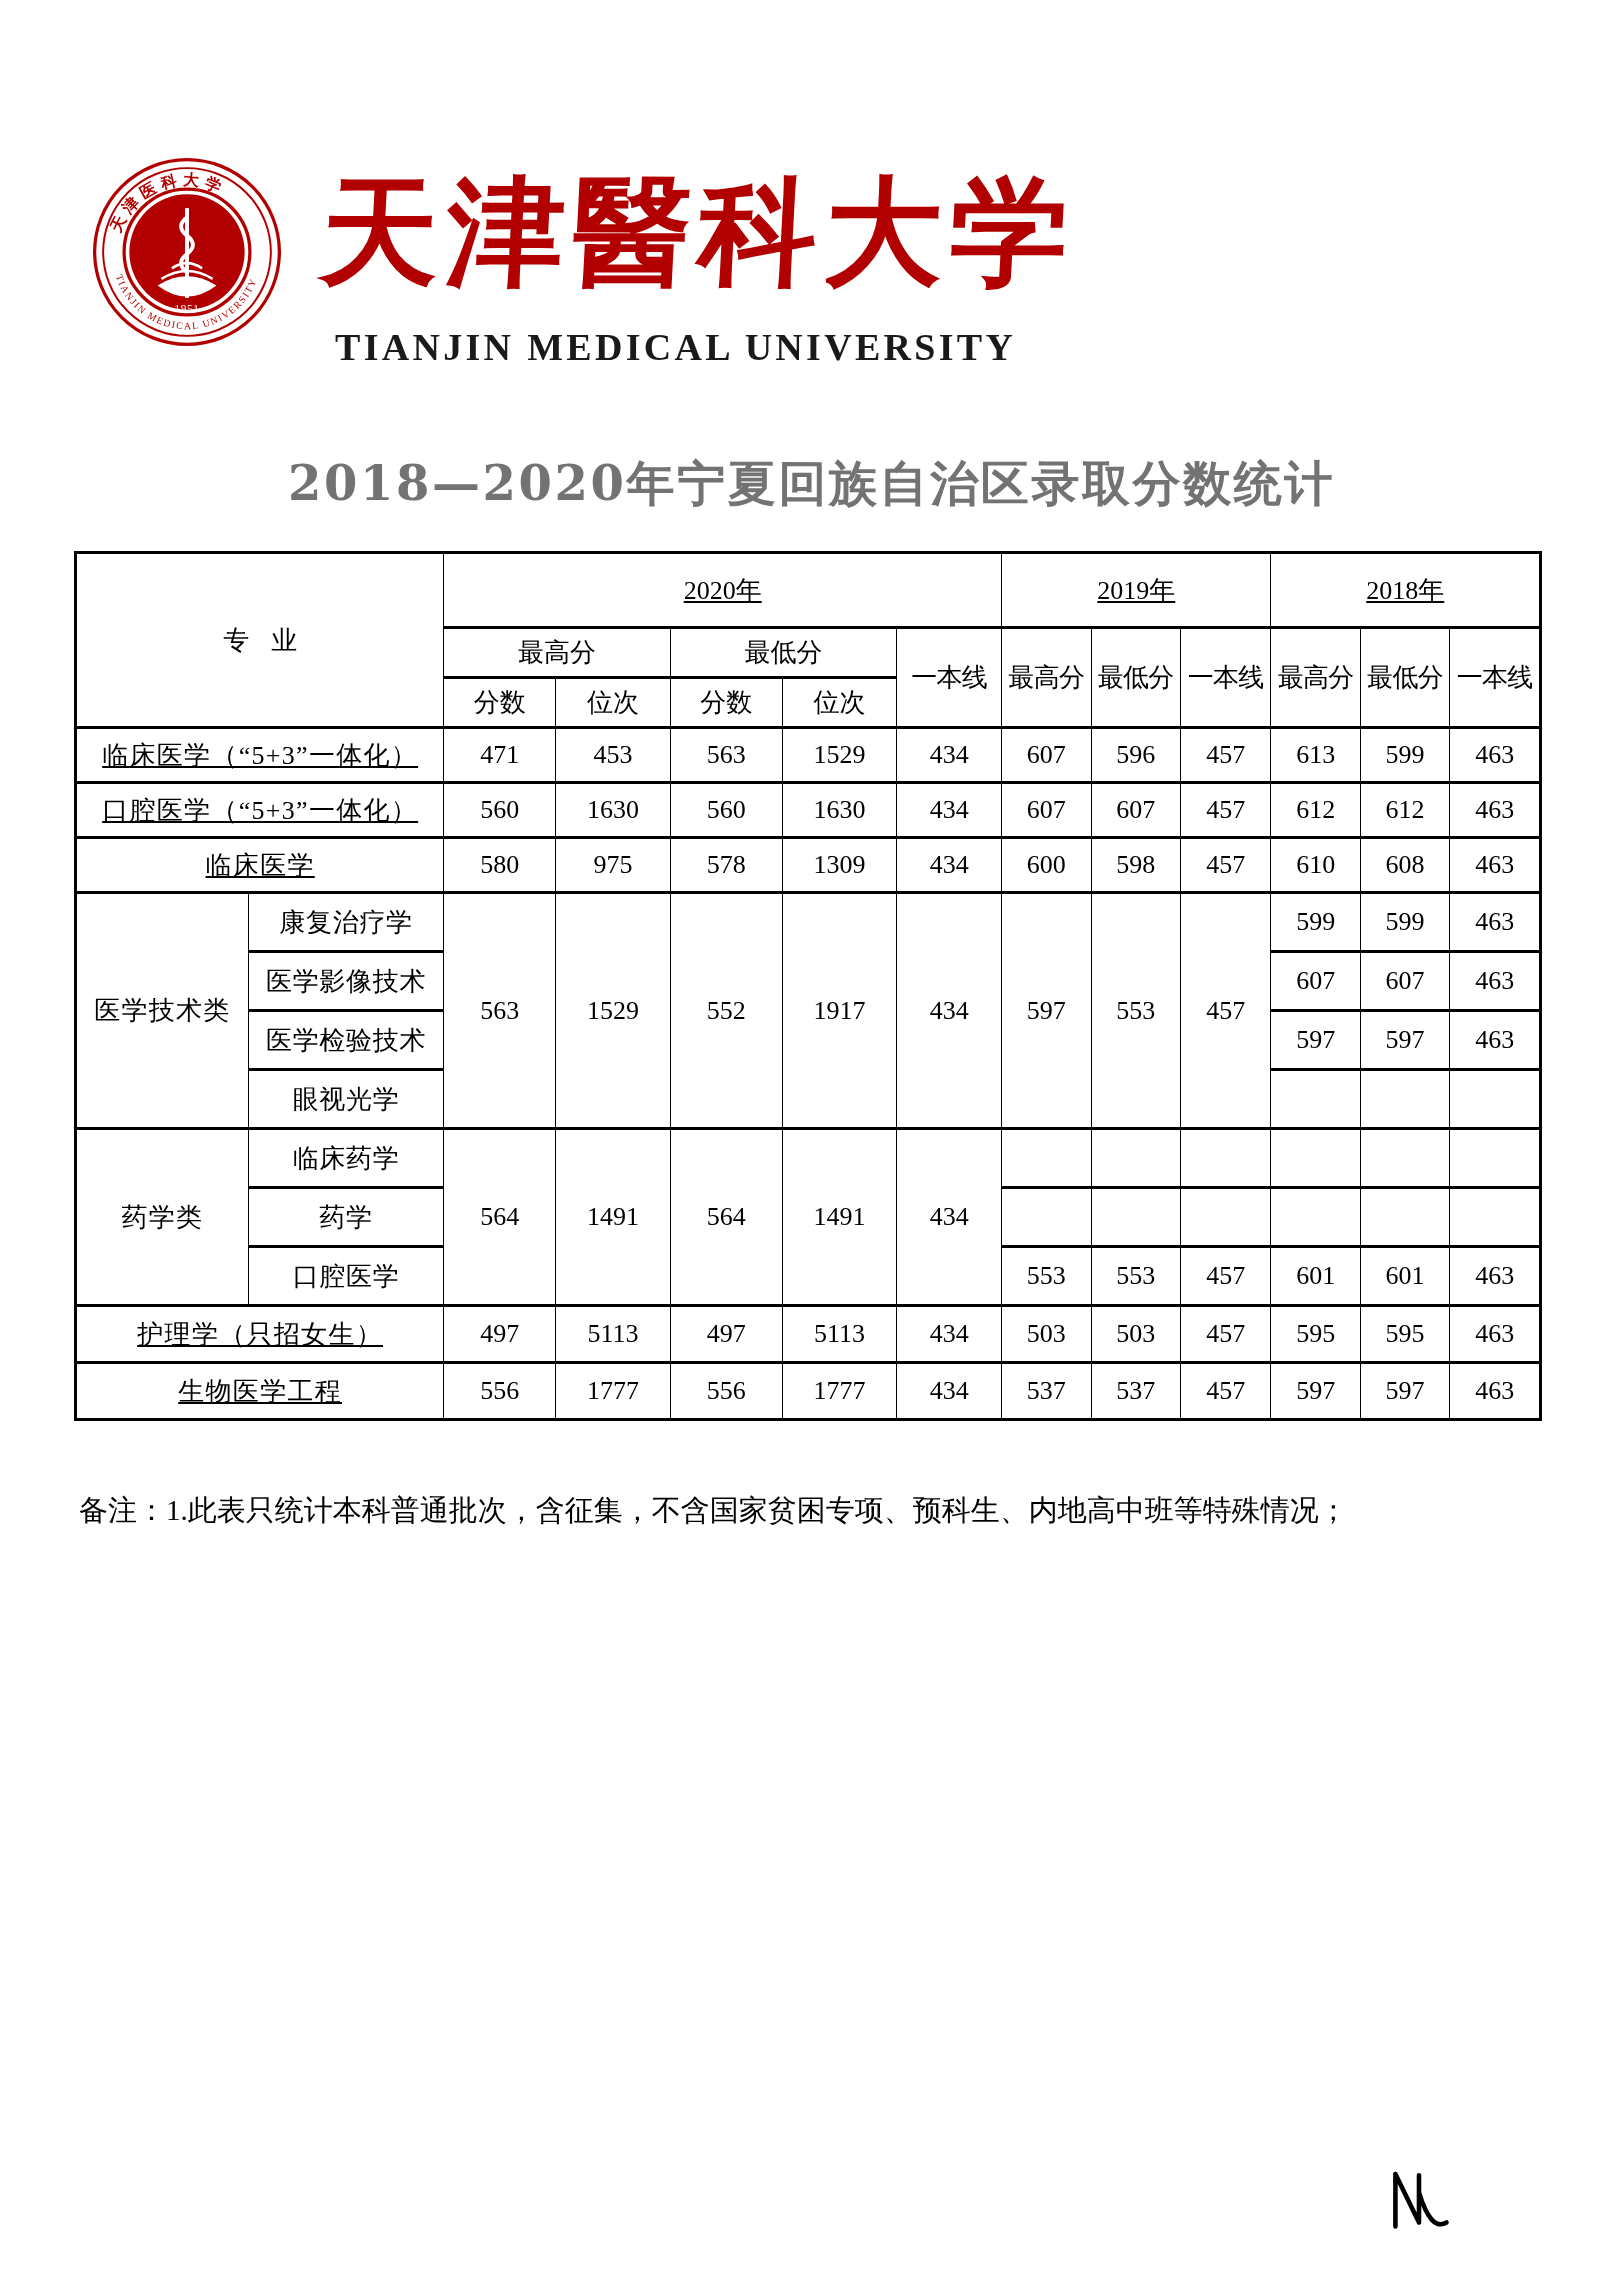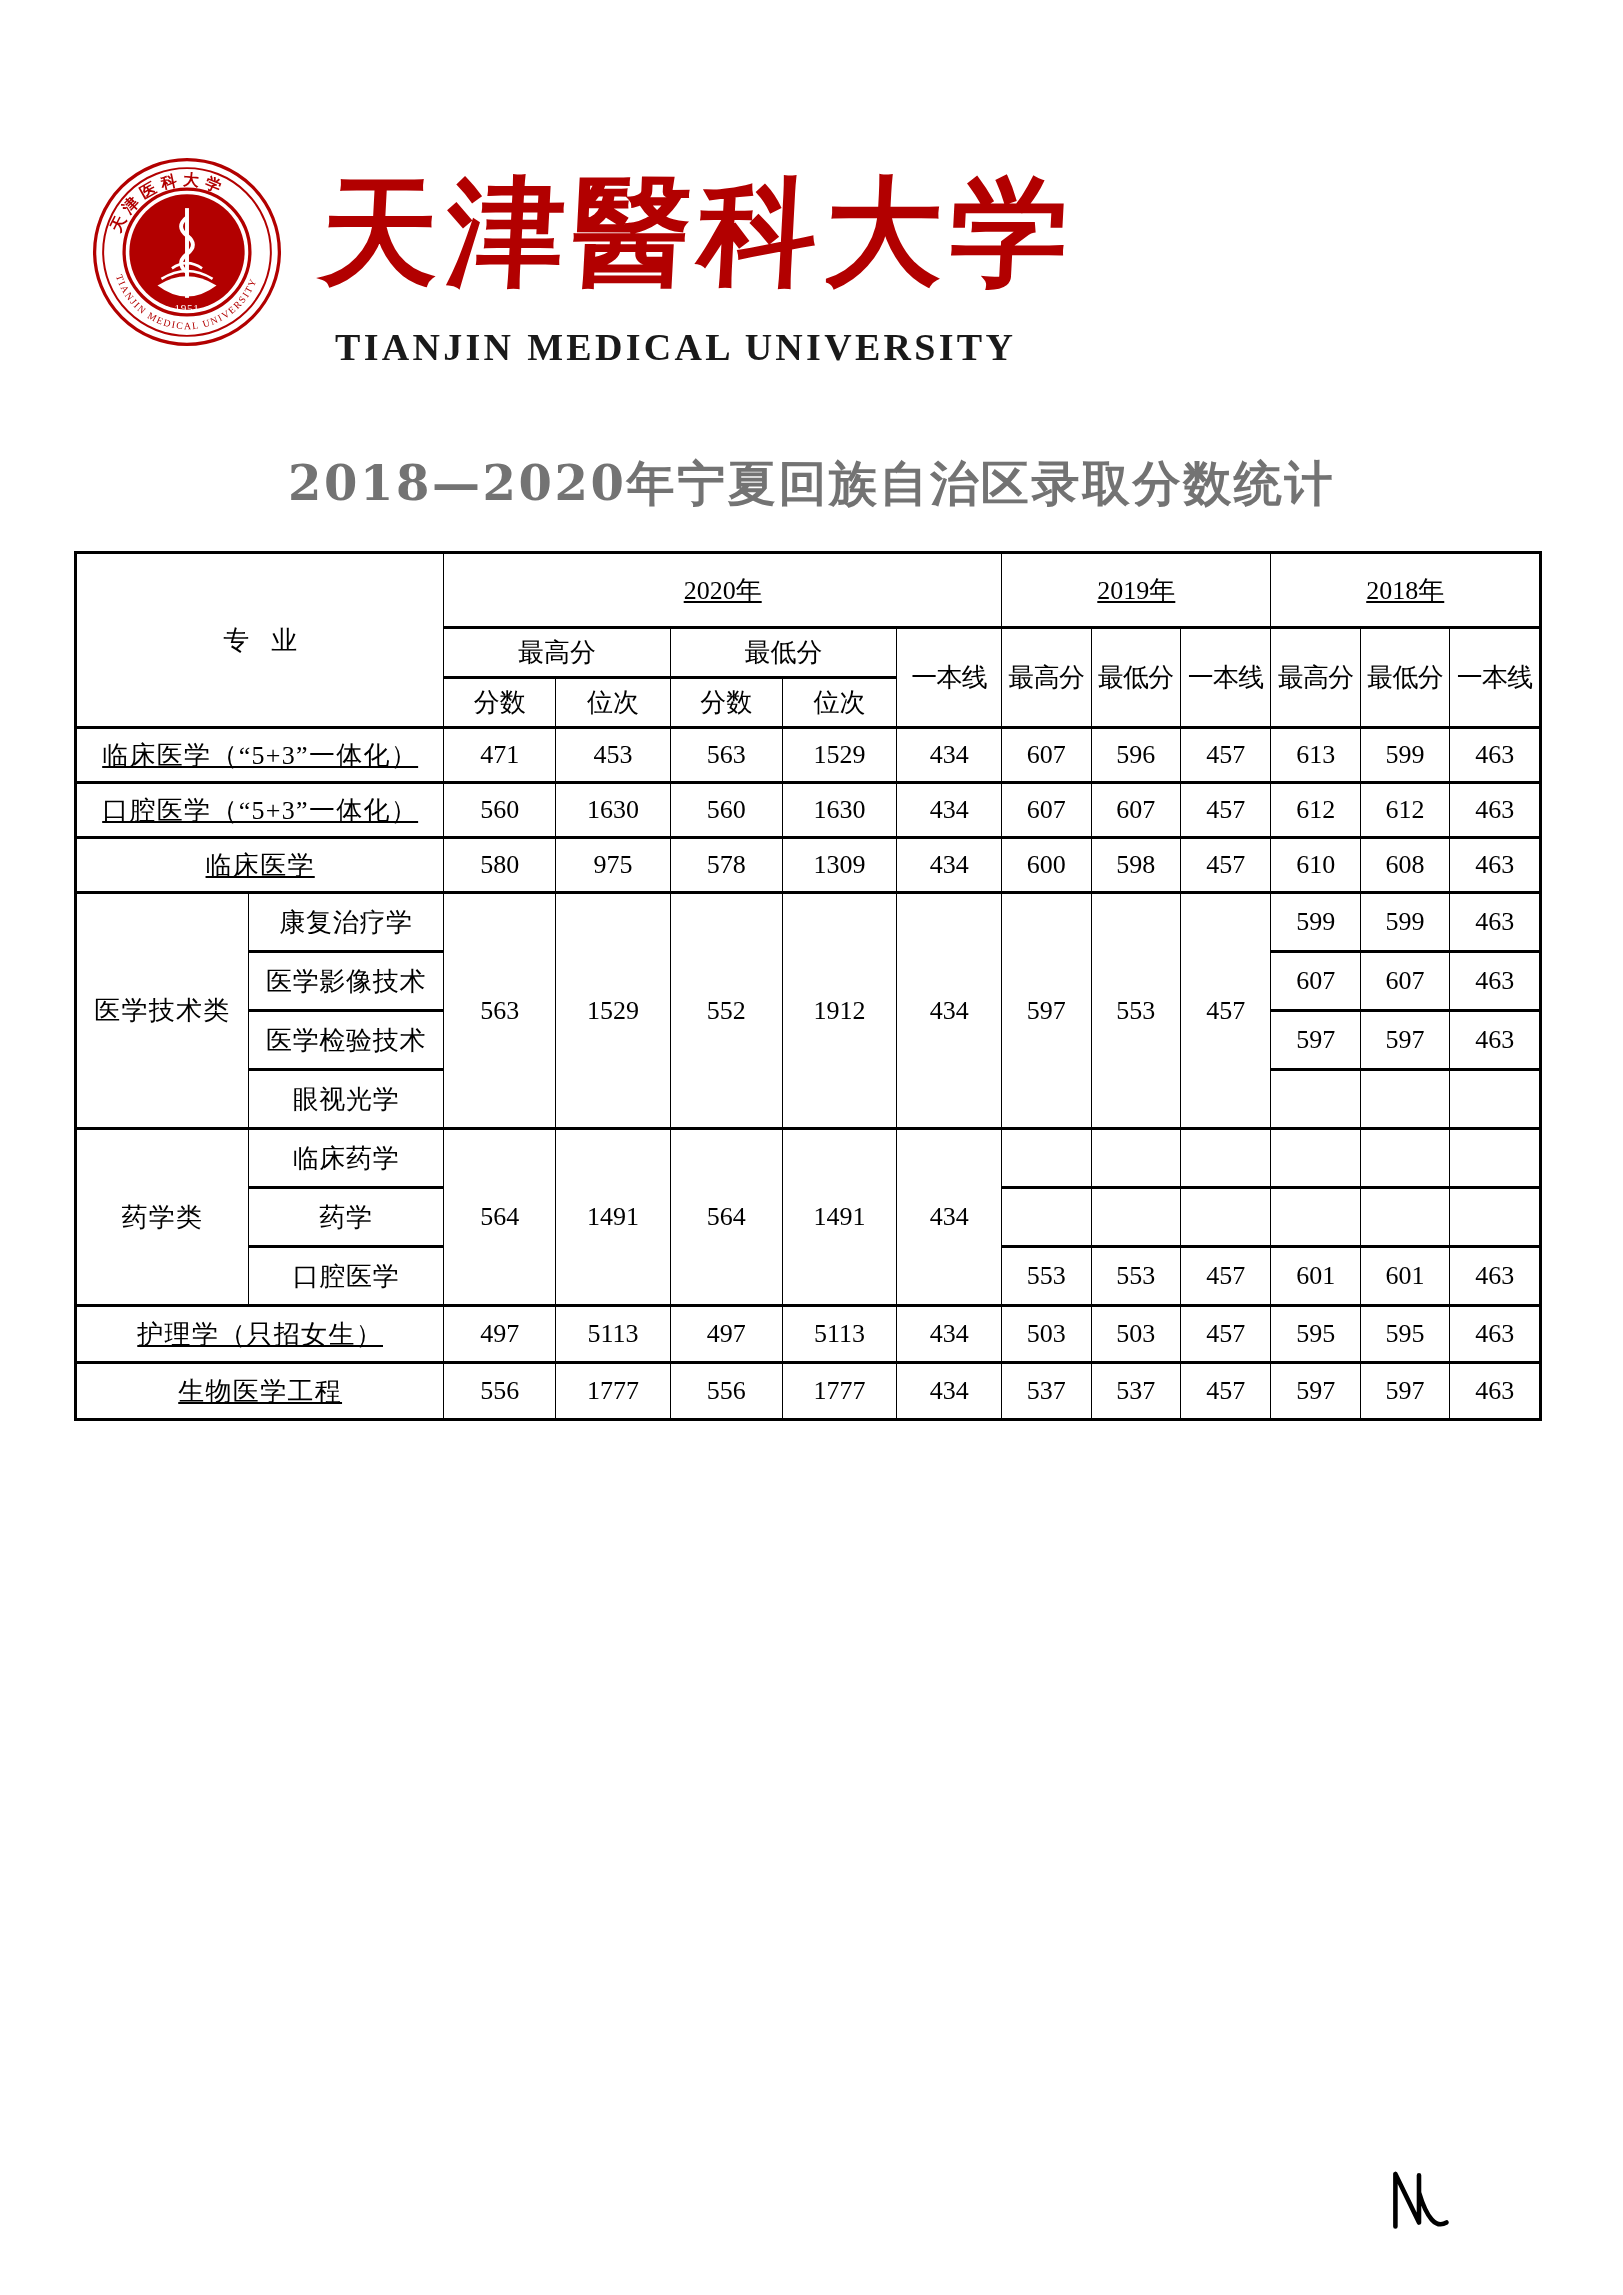--- a/index.html
+++ b/index.html
@@ -290,21 +290,21 @@
     <td class="num bd-thick-t">608</td>
     <td class="num bd-thick-t bd-thick-r">463</td>
   </tr>
 
   <tr>
     <td class="cell-group bd-thick-t bd-thick-l" rowspan="4">医学技术类</td>
     <td class="cell-sub bd-thick-t" style="height:56px">康复治疗学</td>
     <td class="num bd-thick-t" rowspan="4">563</td>
     <td class="num bd-thick-t" rowspan="4">1529</td>
     <td class="num bd-thick-t" rowspan="4">552</td>
-    <td class="num bd-thick-t" rowspan="4">1912</td>
+    <td class="num bd-thick-t" rowspan="4">1917</td>
     <td class="num bd-thick-t" rowspan="4">434</td>
     <td class="num bd-thick-t" rowspan="4">597</td>
     <td class="num bd-thick-t" rowspan="4">553</td>
     <td class="num bd-thick-t" rowspan="4">457</td>
     <td class="num bd-thick-t">599</td>
     <td class="num bd-thick-t">599</td>
     <td class="num bd-thick-t bd-thick-r">463</td>
   </tr>
   <tr>
     <td class="cell-sub bd-thick-t" style="height:56px">医学影像技术</td>
@@ -386,20 +386,23 @@
     <td class="num bd-thick-t bd-thick-b">457</td>
     <td class="num bd-thick-t bd-thick-b">597</td>
     <td class="num bd-thick-t bd-thick-b">597</td>
     <td class="num bd-thick-t bd-thick-b bd-thick-r">463</td>
   </tr>
 </tbody>
     </table>
 </div>
 
 <div class="notes">
+  <div class="n-line">
+    <span>备注：</span><span>1.此表只统计本科普通批次，含征集，不含国家贫困专项、预科生、内地高中班等特殊情况；</span>
+  </div>
 </div>
 
 <div class="sig-mark">
   <svg width="131" height="79" viewBox="0 0 200 120" xmlns="http://www.w3.org/2000/svg">
     <path d="M22 12 L22 92 M22 12 L58 86 M58 86 L58 14
              M58 40 q18 60 42 46" fill="none" stroke="#000" stroke-width="7" stroke-linecap="round" stroke-linejoin="round"></path>
   </svg>
 </div>
 
 

